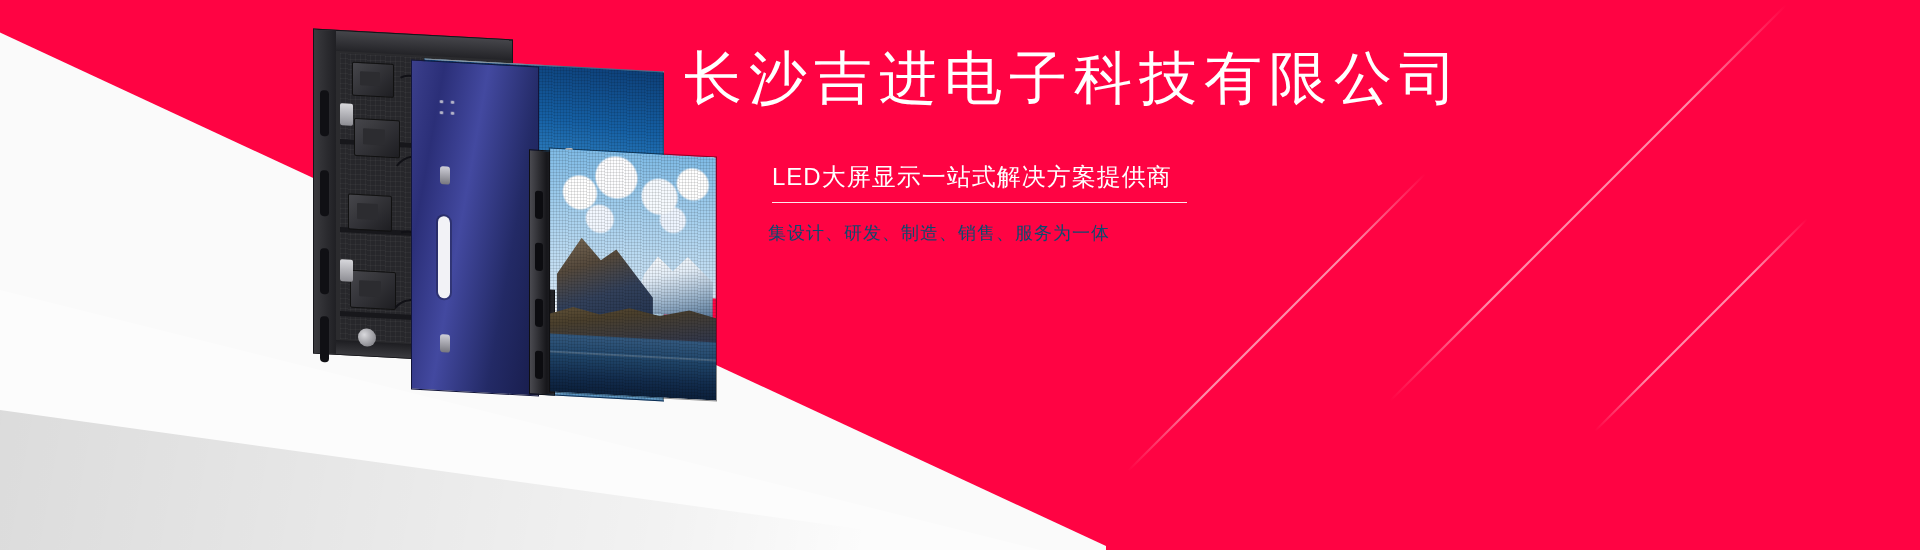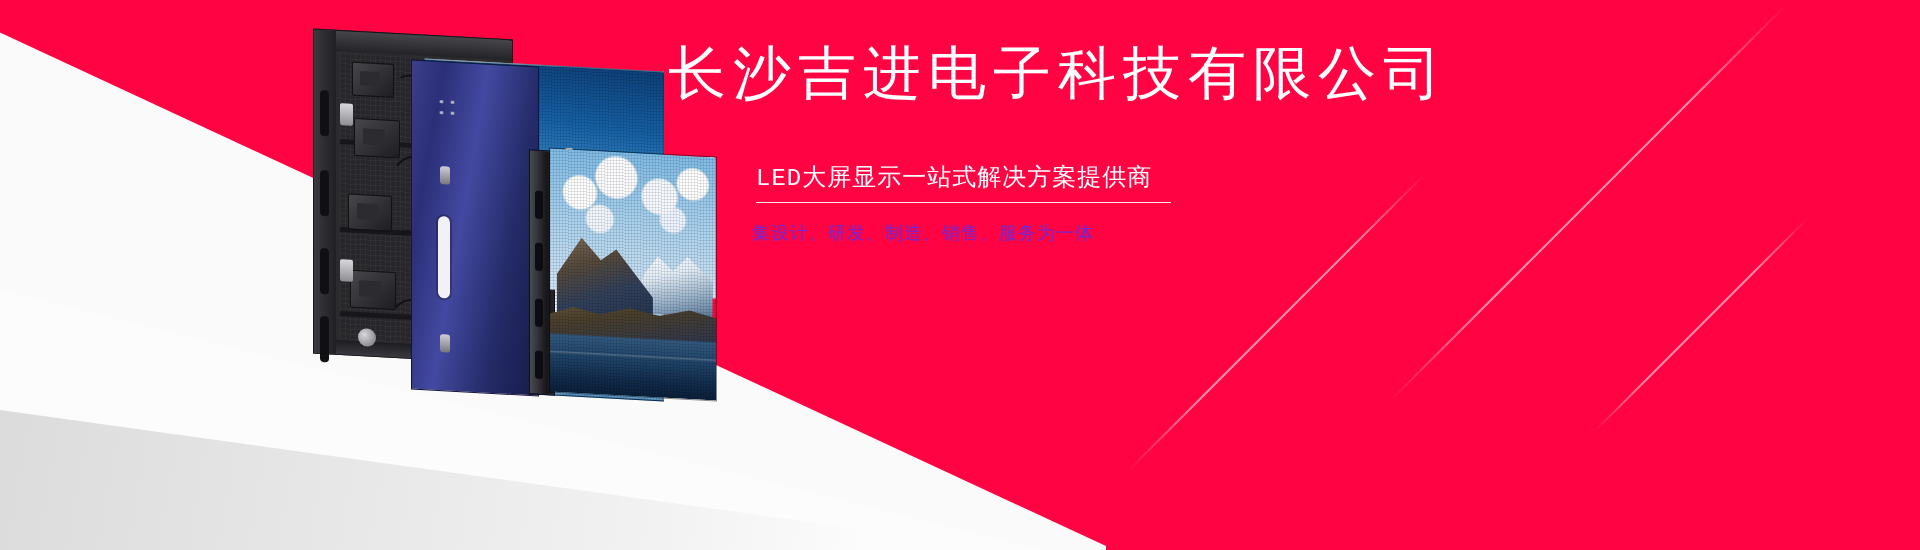--- a/index.html
+++ b/index.html
@@ -42,23 +42,22 @@
     transform-origin:left center;
     pointer-events:none;
   }
   .streak-a{ left:1128px; top:470px; width:420px; transform:rotate(-45deg); }
   .streak-b{ left:1390px; top:400px; width:560px; transform:rotate(-45deg); }
   .streak-c{ left:1595px; top:430px; width:300px; transform:rotate(-45deg); }
 
   
   .text-block{
     position:absolute;
-    left:668px;top:48px;
+    left:684px;top:48px;
     width:700px;
-    font-family:Liberation Mono, monospace;
   }
   .title{
     color:#FFFFFF;
     font-size:58px;
     line-height:1.05;
     font-weight:400;
     letter-spacing:7px;
     white-space:nowrap;
     margin:0;
   }
@@ -76,21 +75,21 @@
     margin:0;
   }
   .divider{
     margin-top:9px;
     width:415px;height:1px;
     background:rgba(255,255,255,0.9);
   }
   .tagline{
     margin-top:18px;
     margin-left:84px;
-    color:#6d28d9;
+    color:#0c4a6e;
     font-size:18px;
     letter-spacing:1px;
     white-space:nowrap;
   }
 
   
   .panels{position:absolute;left:0;top:0;width:900px;height:550px;}
 
   
   .cab-back{

